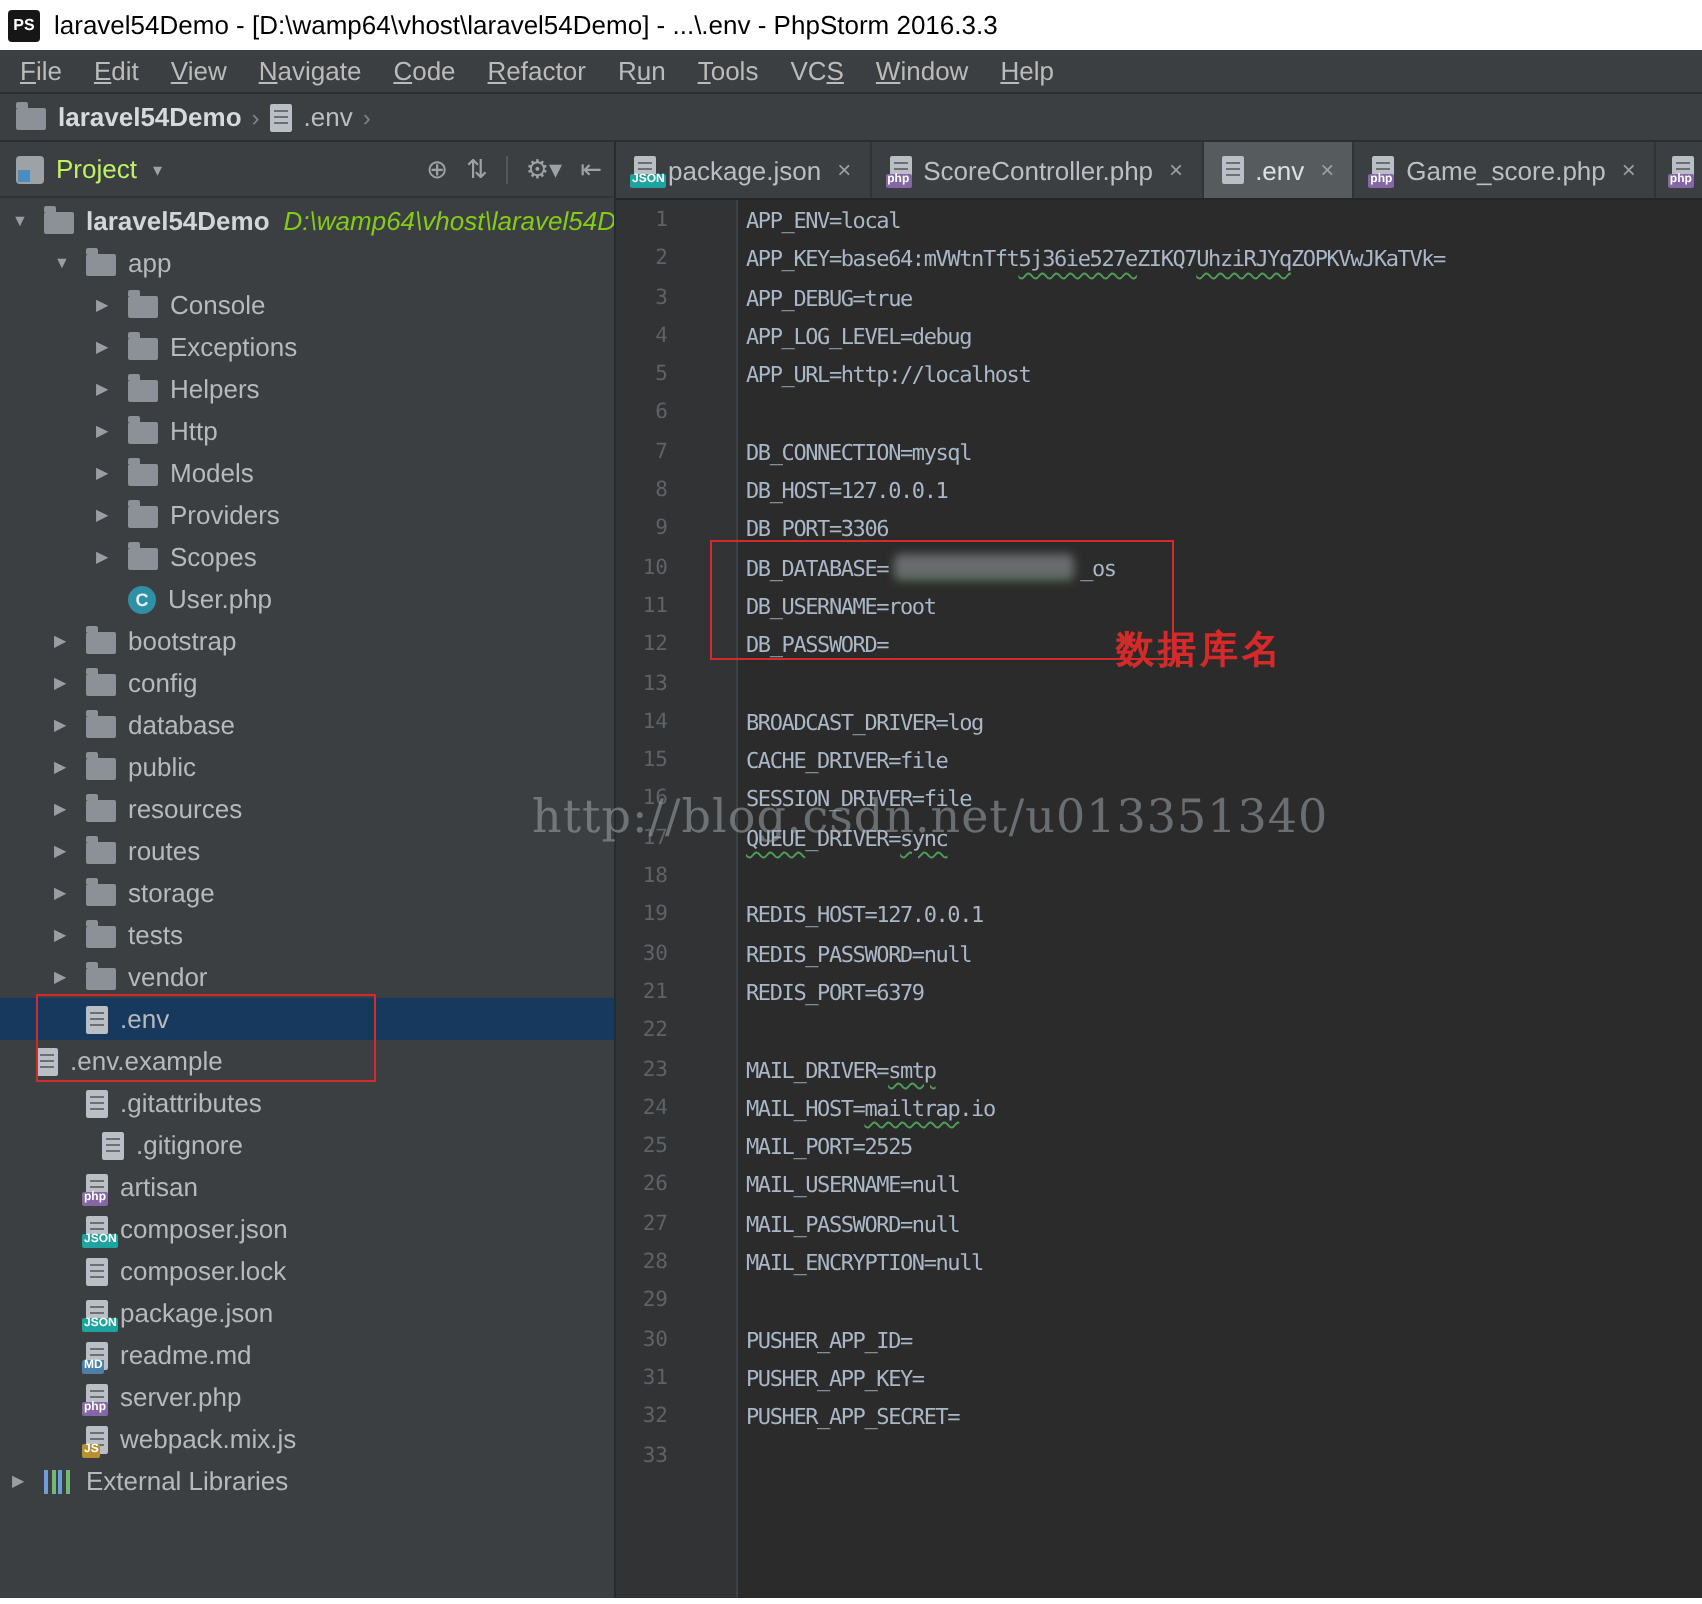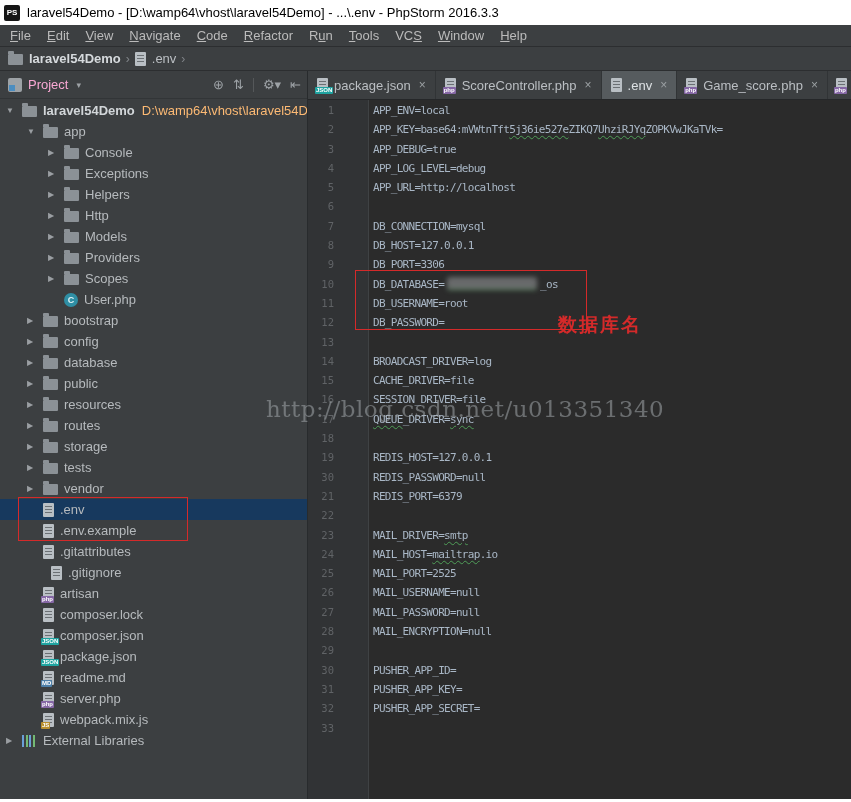--- a/index.html
+++ b/index.html
@@ -20,35 +20,35 @@
   
   .navbar{height:24px;background:#3c3f41;border-bottom:1px solid #2c2e30;display:flex;align-items:center;padding-left:8px;box-sizing:border-box;}
   .nav-sep{color:#808488;font-size:12px;margin:0 5px;}
   .nav-project{color:#d6dadd;font-weight:bold;font-size:13px;margin-left:6px;}
   .nav-file{color:#bbbfc3;font-size:13px;margin-left:6px;}
 
   
   .main{display:flex;height:728px;}
   .project-panel{width:307px;flex:none;background:#3c3f41;border-right:1px solid #282b2d;display:flex;flex-direction:column;overflow:hidden;}
   .panel-header{height:28px;flex:none;border-bottom:1px solid #323537;display:flex;align-items:center;padding:0 6px 0 8px;box-sizing:border-box;}
-  .panel-title{color:#f9a8d4;font-size:13px;margin-left:6px;}
+  .panel-title{color:#bef264;font-size:13px;margin-left:6px;}
   .panel-caret{color:#9da2a6;font-size:9px;margin-left:8px;}
   .panel-tools{margin-left:auto;display:flex;align-items:center;gap:9px;color:#9da2a6;font-size:13px;}
   .panel-tools .tdiv{width:1px;height:14px;background:#55585a;}
   .pp-icon{width:14px;height:14px;background:#9da2a6;border-radius:2px;position:relative;flex:none;}
   .pp-icon::after{content:"";position:absolute;left:1px;bottom:1px;width:6px;height:6px;background:#4b8dc0;}
 
   
   .tree{position:relative;flex:1;padding-top:1px;overflow:hidden;}
   .tree-row{height:21px;display:flex;align-items:center;white-space:nowrap;overflow:hidden;color:#b6babd;font-size:13px;cursor:default;}
   .tree-row.selected{background:#17395e;}
   .tw-arrow{width:18px;flex:none;text-align:left;color:#9a9ea2;font-size:8px;padding-left:2px;box-sizing:border-box;}
   .tw-label{margin-left:6px;}
   .tw-label.bold{font-weight:bold;color:#d2d6d9;}
-  .tw-suffix{margin-left:7px;color:#fdba74;}
+  .tw-suffix{margin-left:7px;color:#84cc16;font-style:italic;}
 
   
   .ic{position:relative;display:inline-block;flex:none;}
   .ic-folder{width:15px;height:11px;background:#8b9196;border-radius:1px;margin-top:2px;}
   .ic-folder::before{content:"";position:absolute;top:-3px;left:0;width:6px;height:3px;background:#8b9196;border-radius:1px 1px 0 0;}
   .ic-file{width:11px;height:14px;background:#b9bfc4;border-radius:1px;}
   .ic-file::before{content:"";position:absolute;left:2px;top:3px;width:7px;height:8px;
       background:repeating-linear-gradient(#6b7074 0 1px,transparent 1px 3px);}
   .ic-badged::after{content:attr(data-badge);position:absolute;left:-2px;bottom:-2px;
       font-size:6px;line-height:7px;font-weight:bold;color:#fff;padding:0 1px;border-radius:1px;
@@ -239,49 +239,49 @@
           <div class="tree-row" style="padding-left: 25px;">
             <span class="tw-arrow">▶</span>
             <span class="ic ic-folder"></span>
             <span class="tw-label">vendor</span>
           </div>
           <div class="tree-row selected" style="padding-left: 25px;">
             <span class="tw-arrow"></span>
             <span class="ic ic-file"></span>
             <span class="tw-label">.env</span>
           </div>
-          <div class="tree-row" style="padding-left: 25px;">
+          <div class="tree-row" style="">
             <span class="tw-arrow"></span>
             <span class="ic ic-file"></span>
             <span class="tw-label">.env.example</span>
           </div>
           <div class="tree-row" style="padding-left: 25px;">
             <span class="tw-arrow"></span>
             <span class="ic ic-file"></span>
             <span class="tw-label">.gitattributes</span>
           </div>
           <div class="tree-row" style="padding-left: 33px;">
             <span class="tw-arrow"></span>
             <span class="ic ic-file"></span>
             <span class="tw-label">.gitignore</span>
           </div>
           <div class="tree-row" style="padding-left: 25px;">
             <span class="tw-arrow"></span>
             <span class="ic ic-file ic-badged b-php" data-badge="php"></span>
             <span class="tw-label">artisan</span>
-          </div>
-          <div class="tree-row" style="padding-left: 25px;">
-            <span class="tw-arrow"></span>
-            <span class="ic ic-file"></span>
-            <span class="tw-label">composer.lock</span>
           </div>
           <div class="tree-row" style="padding-left: 25px;">
             <span class="tw-arrow"></span>
             <span class="ic ic-file ic-badged b-json" data-badge="JSON"></span>
             <span class="tw-label">composer.json</span>
+          </div>
+          <div class="tree-row" style="padding-left: 25px;">
+            <span class="tw-arrow"></span>
+            <span class="ic ic-file"></span>
+            <span class="tw-label">composer.lock</span>
           </div>
           <div class="tree-row" style="padding-left: 25px;">
             <span class="tw-arrow"></span>
             <span class="ic ic-file ic-badged b-json" data-badge="JSON"></span>
             <span class="tw-label">package.json</span>
           </div>
           <div class="tree-row" style="padding-left: 25px;">
             <span class="tw-arrow"></span>
             <span class="ic ic-file ic-badged b-md" data-badge="MD"></span>
             <span class="tw-label">readme.md</span>

